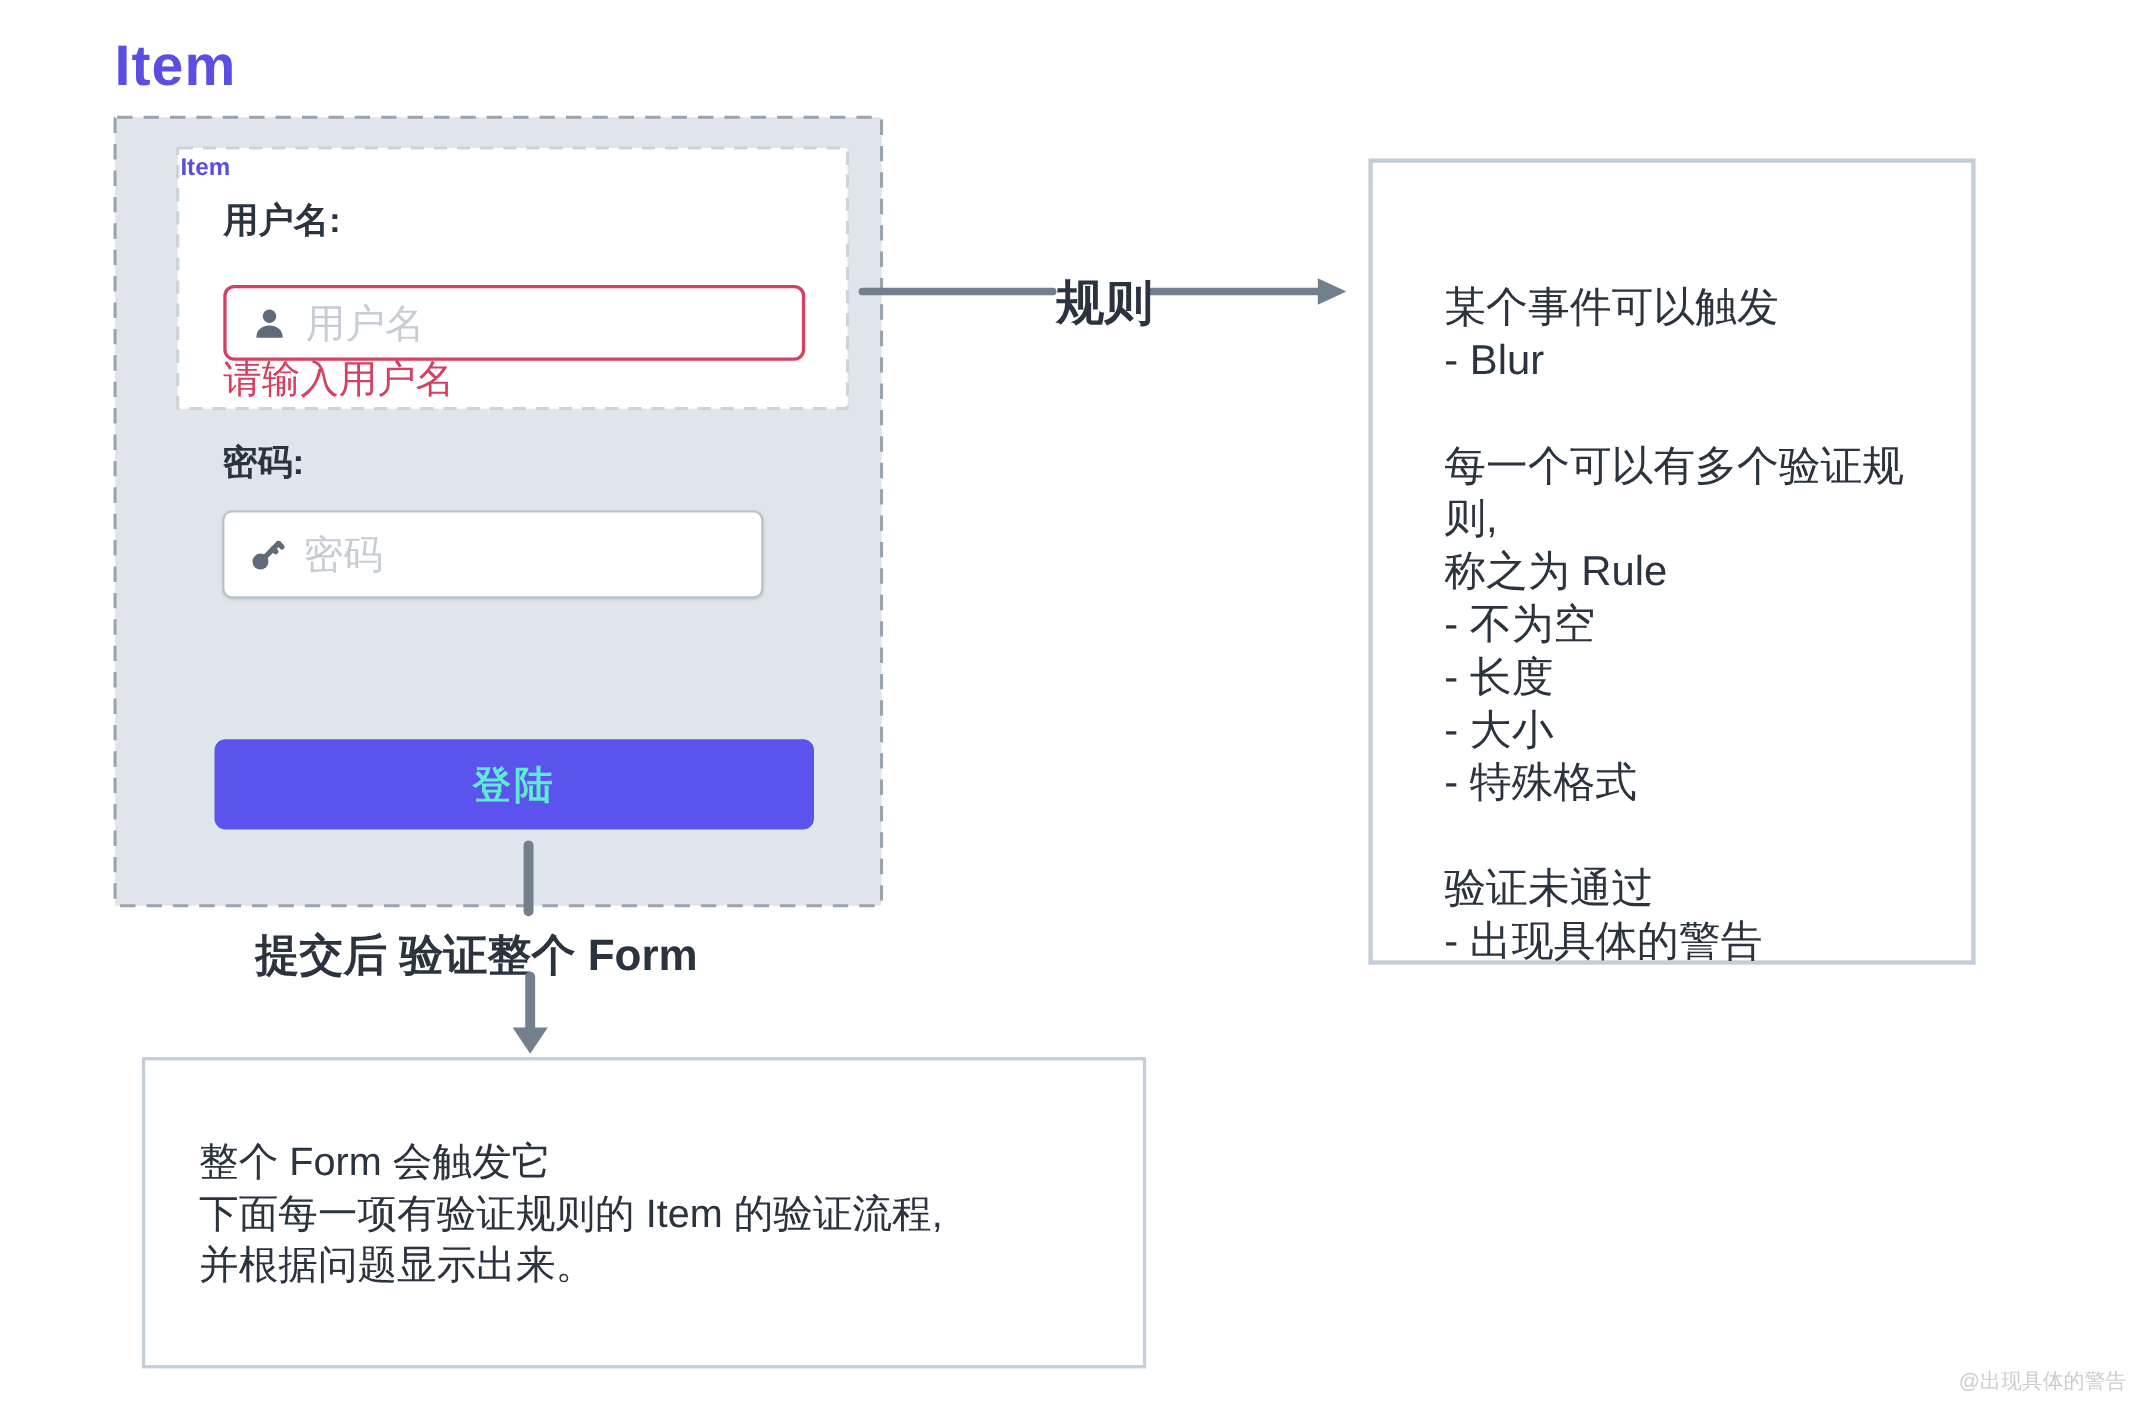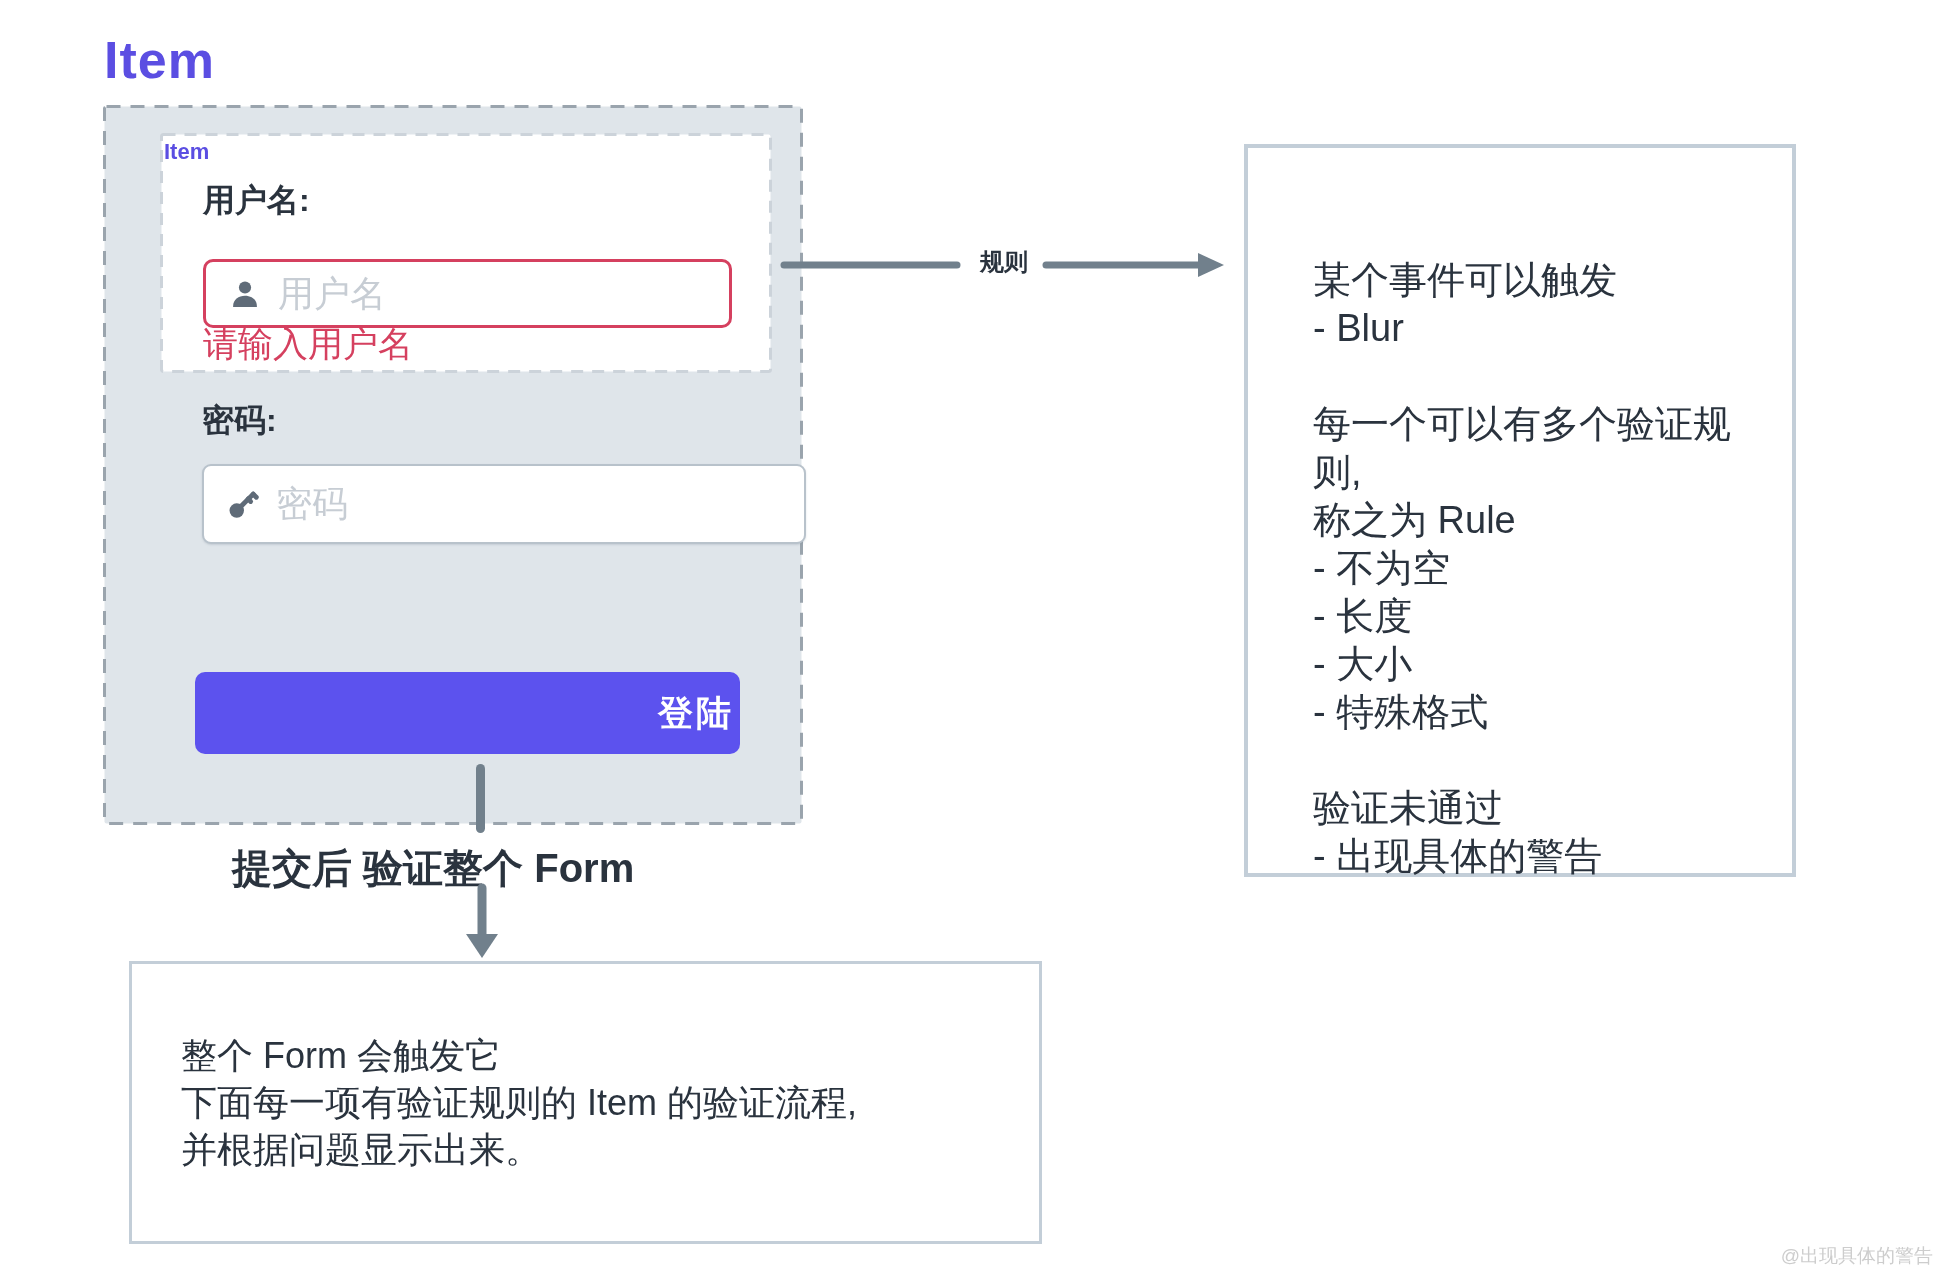--- a/index.html
+++ b/index.html
@@ -21,40 +21,39 @@
   .dash-svg{position:absolute;left:0;top:0;pointer-events:none;}
   .item-box{position:absolute;left:57px;top:28px;width:612px;height:240px;}
   .item-title{
     position:absolute;left:4px;top:6px;font-size:22px;font-weight:bold;color:var(--accent);
   }
   .field-label{position:absolute;font-size:32px;font-weight:600;color:var(--text);}
   .username-label{left:43px;top:46px;}
   .password-label{left:99px;top:294px;}
   .input-wrap{position:absolute;background:#fff;box-sizing:border-box;}
   .username-wrap{left:43px;top:126px;width:529px;height:69px;border:3px solid var(--error);border-radius:10px;}
-  .password-wrap{left:99px;top:359px;width:604px;height:80px;border:2px solid var(--input-border);border-radius:9px;box-shadow:0 1px 2px rgba(120,135,150,.25);}
+  .password-wrap{left:99px;top:359px;width:492px;height:80px;border:2px solid var(--input-border);border-radius:9px;box-shadow:0 1px 2px rgba(120,135,150,.25);}
   .input-wrap .icon{position:absolute;left:22px;top:50%;transform:translateY(-50%);width:34px;height:34px;display:block;}
   .input-wrap input{
     position:absolute;left:72px;top:0;width:calc(100% - 84px);height:100%;
     border:none;outline:none;background:transparent;font-size:36px;color:var(--text);
     font-family:"Liberation Sans","DejaVu Sans",sans-serif;padding:0;
   }
   .input-wrap input::placeholder{color:var(--placeholder);opacity:1;}
   .error-text{position:absolute;left:43px;top:188px;font-size:35px;color:var(--error);}
   .submit-btn{
     position:absolute;left:92px;top:567px;width:545px;height:82px;
-    background:var(--button);border:none;border-radius:10px;color:#ffffff;
+    background:var(--button);border:none;border-radius:10px;color:#5eead4;
     font-size:35px;font-weight:bold;letter-spacing:3px;cursor:pointer;
     font-family:Liberation Sans, sans-serif;
-    text-align:right;
   }
   .rule-arrow{position:absolute;left:780px;top:248px;width:450px;height:34px;}
   .rule-label{
     position:absolute;left:958px;top:246px;width:92px;text-align:center;
-    font-size:24px;font-weight:600;color:var(--text);
+    font-size:44px;font-weight:600;color:var(--text);
   }
   .stem1{position:absolute;left:476px;top:764px;width:9px;height:69px;border-radius:5px;background:var(--arrow);}
   .submit-caption{
     position:absolute;left:232px;top:841px;width:500px;text-align:left;
     font-size:40px;font-weight:600;color:var(--text);
   }
   .stem2{position:absolute;left:458px;top:882px;width:48px;height:80px;}
   .rules-panel{
     position:absolute;left:1244px;top:112px;width:552px;height:733px;
     border:4px solid var(--panel-border);box-sizing:border-box;background:#fff;margin-top:32px;

